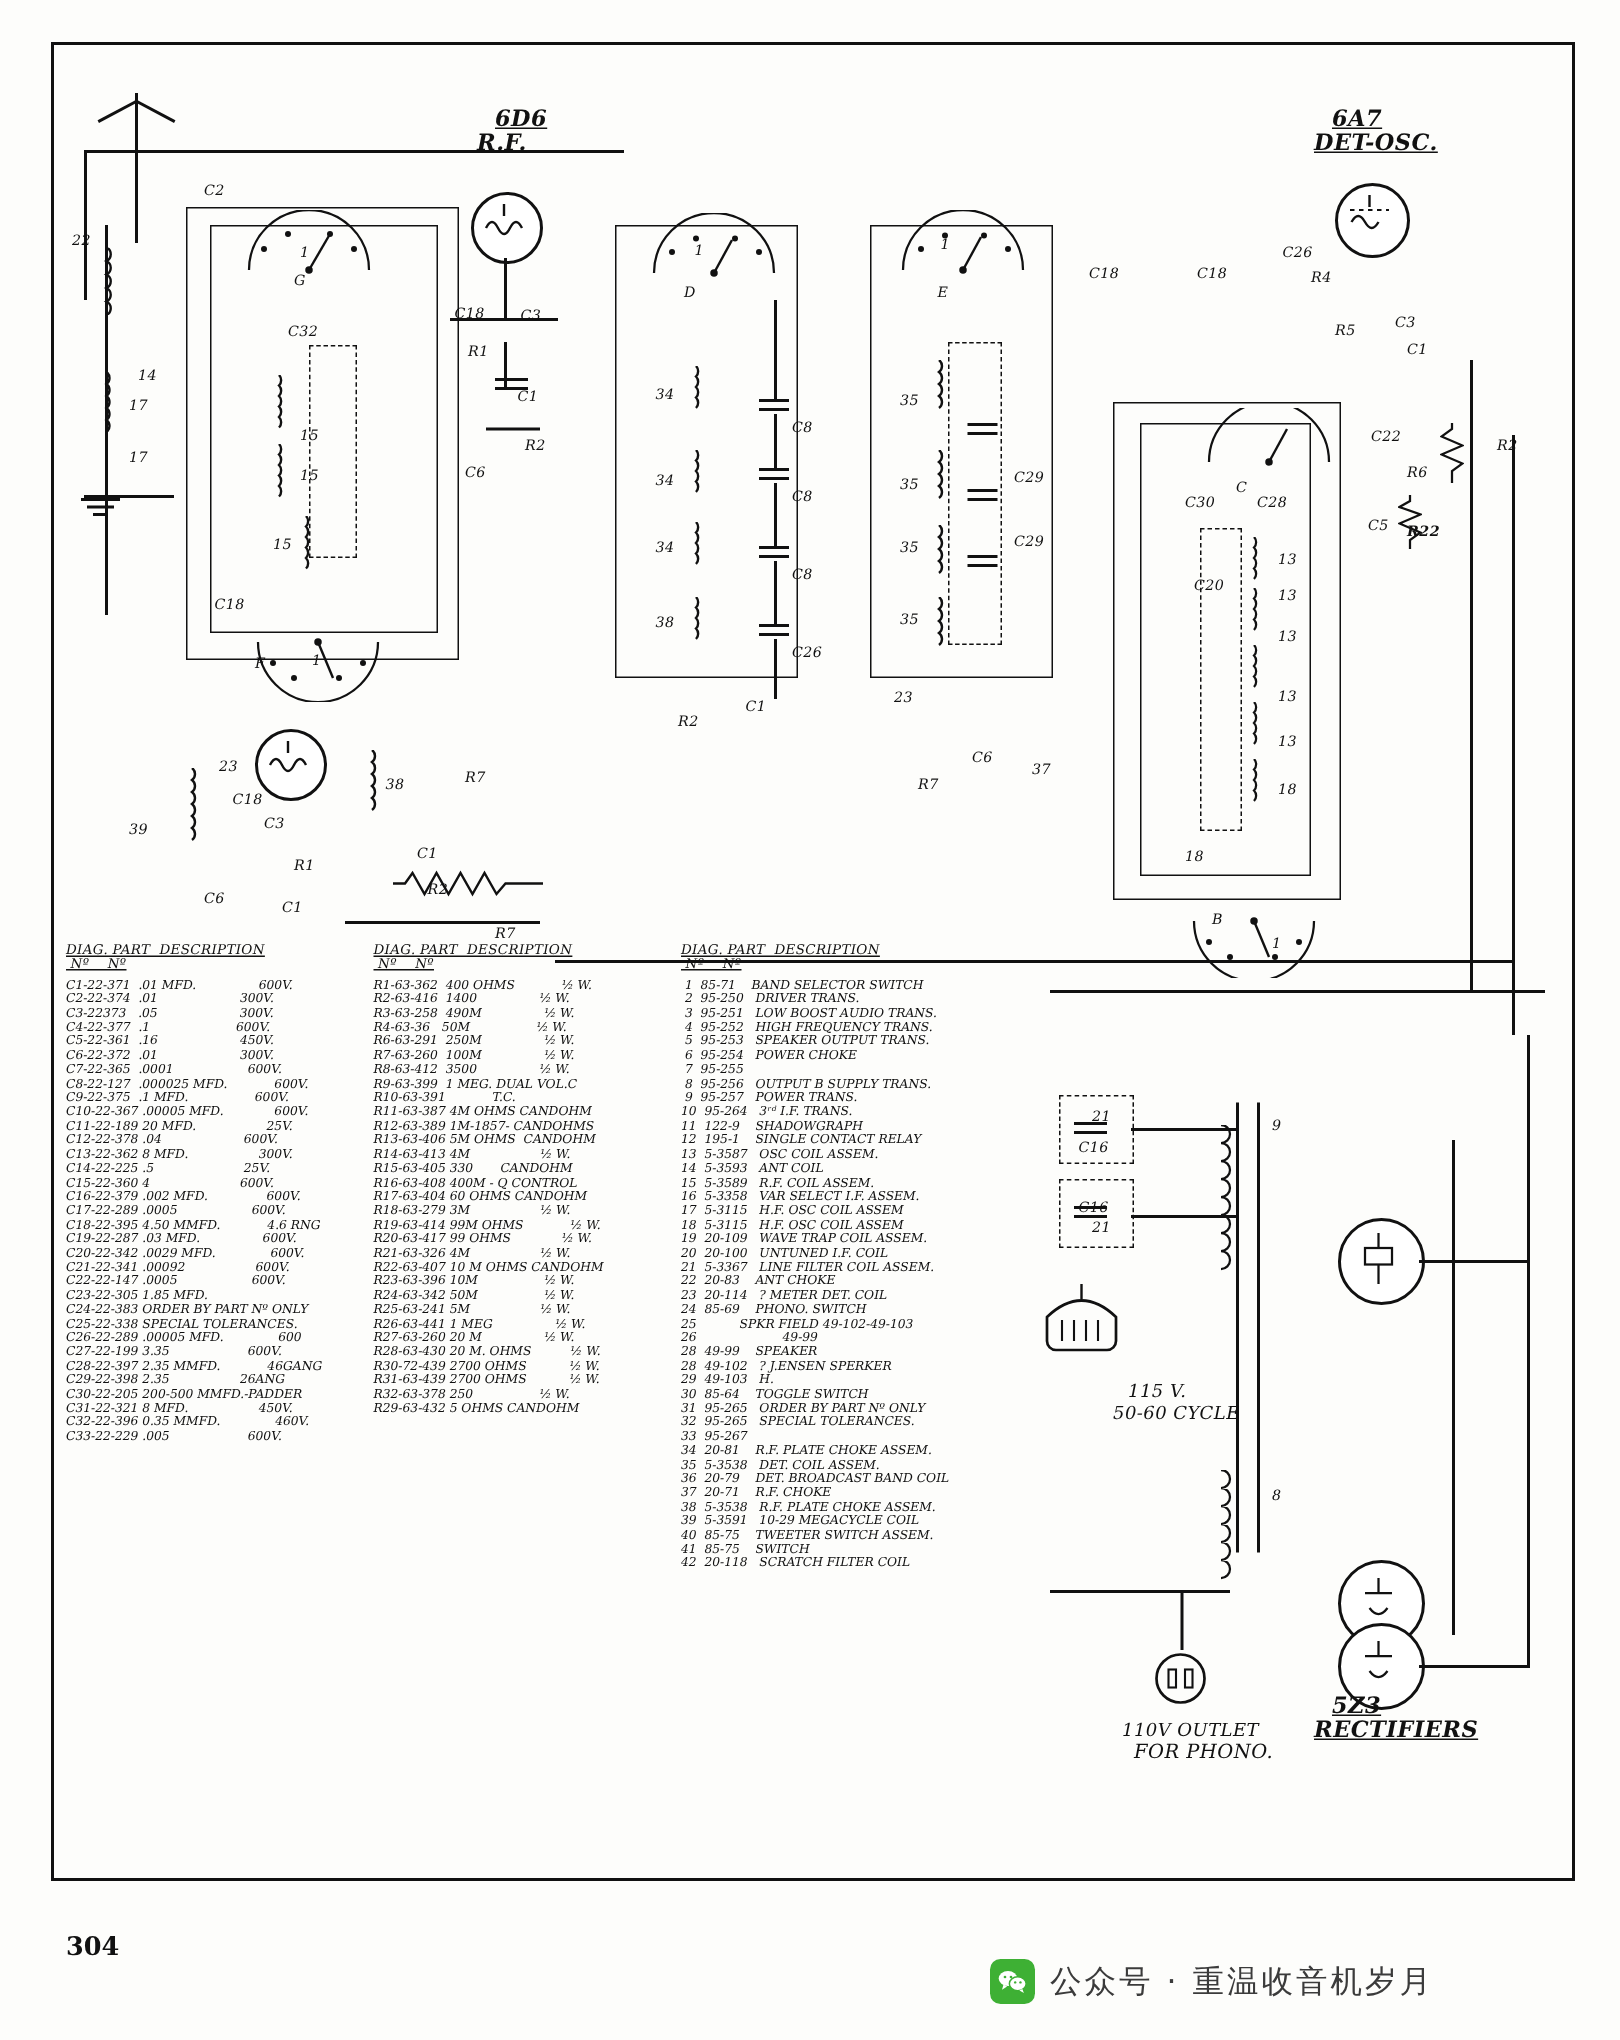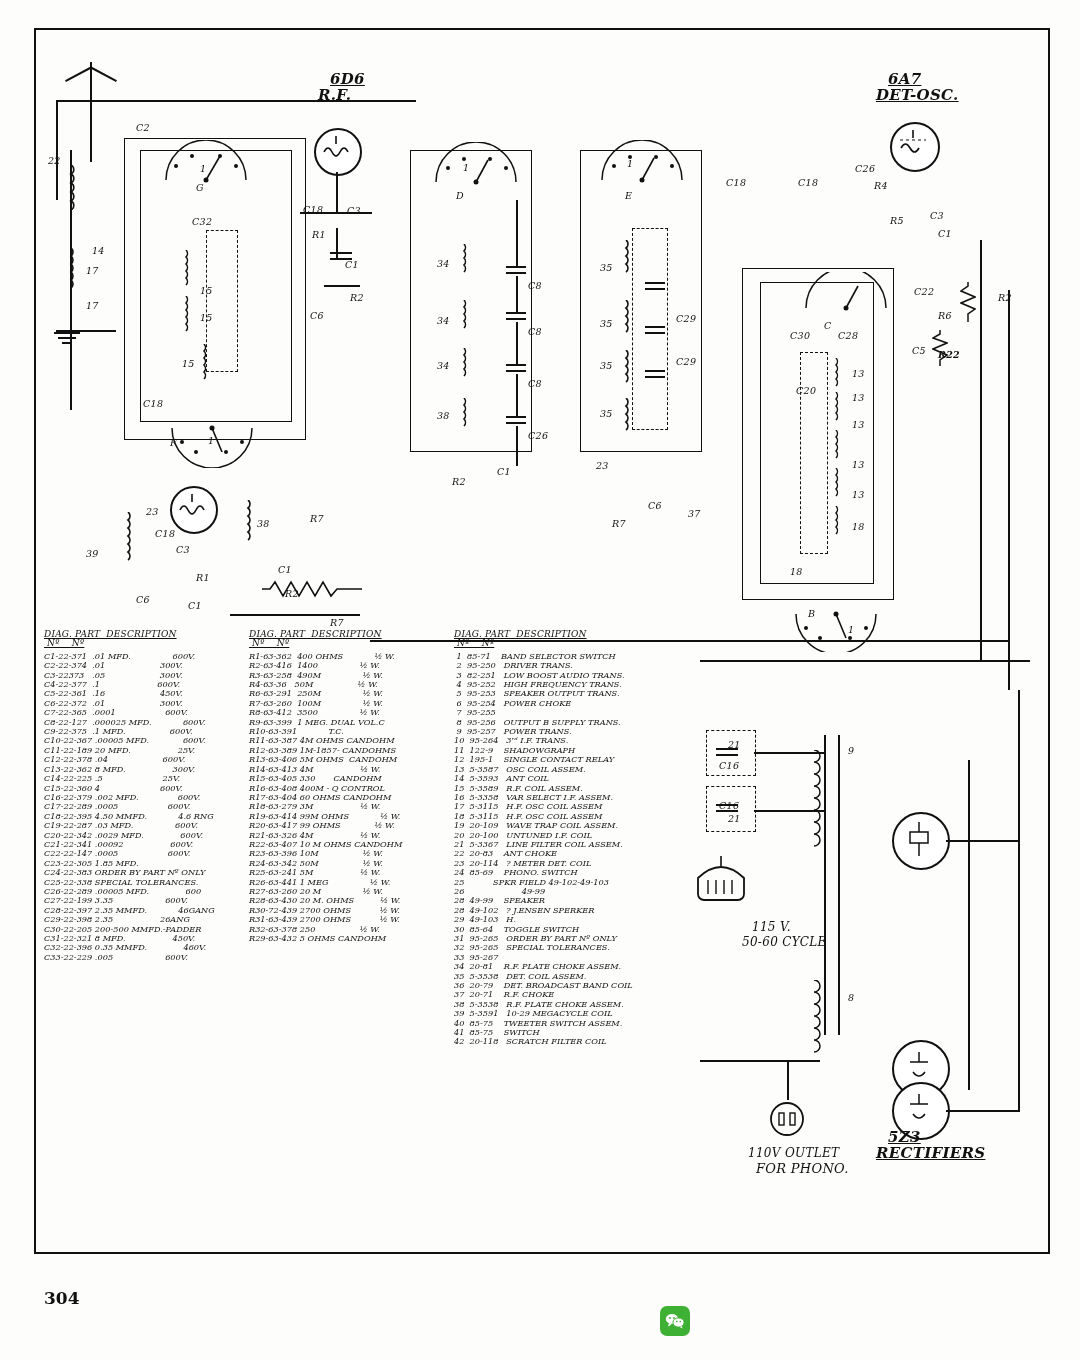--- a/index.html
+++ b/index.html
@@ -557,21 +557,21 @@
           <div class="prow">R32-63-378 250                 ½ W.</div>
           <div class="prow">R29-63-432 5 OHMS CANDOHM</div>
         </div>
     </div>
     <div class="col" id="col3">
       <div class="ptitle">DIAG. PART  DESCRIPTION
  Nº    Nº</div>
       <div id="col3-rows">
           <div class="prow"> 1  85-71    BAND SELECTOR SWITCH</div>
           <div class="prow"> 2  95-250   DRIVER TRANS.</div>
-          <div class="prow"> 3  82-251   LOW BOOST AUDIO TRANS.</div>
+          <div class="prow"> 3  95-251   LOW BOOST AUDIO TRANS.</div>
           <div class="prow"> 4  95-252   HIGH FREQUENCY TRANS.</div>
           <div class="prow"> 5  95-253   SPEAKER OUTPUT TRANS.</div>
           <div class="prow"> 6  95-254   POWER CHOKE</div>
           <div class="prow"> 7  95-255</div>
           <div class="prow"> 8  95-256   OUTPUT B SUPPLY TRANS.</div>
           <div class="prow"> 9  95-257   POWER TRANS.</div>
           <div class="prow">10  95-264   3ʳᵈ I.F. TRANS.</div>
           <div class="prow">11  122-9    SHADOWGRAPH</div>
           <div class="prow">12  195-1    SINGLE CONTACT RELAY</div>
           <div class="prow">13  5-3587   OSC COIL ASSEM.</div>
@@ -616,15 +616,16 @@
         <ellipse cx="7" cy="6" rx="6.2" ry="5" fill="#fff"></ellipse>
         <polygon points="4,10 3,13.5 6.4,11.4" fill="#fff"></polygon>
         <ellipse cx="13.5" cy="9.5" rx="5.6" ry="4.6" fill="#fff" stroke="#3eb034" stroke-width="1"></ellipse>
         <polygon points="16.6,13 17.6,15.6 14.6,14" fill="#fff"></polygon>
         <circle cx="5" cy="5" r="0.9" fill="#3eb034"></circle>
         <circle cx="9" cy="5" r="0.9" fill="#3eb034"></circle>
         <circle cx="11.8" cy="8.6" r="0.8" fill="#3eb034"></circle>
         <circle cx="15.3" cy="8.6" r="0.8" fill="#3eb034"></circle>
       </svg>
     </div>
+    <div id="wm-text">公众号 · 重温收音机岁月</div>
   </div>
 
 </div>
 
 </body></html>

